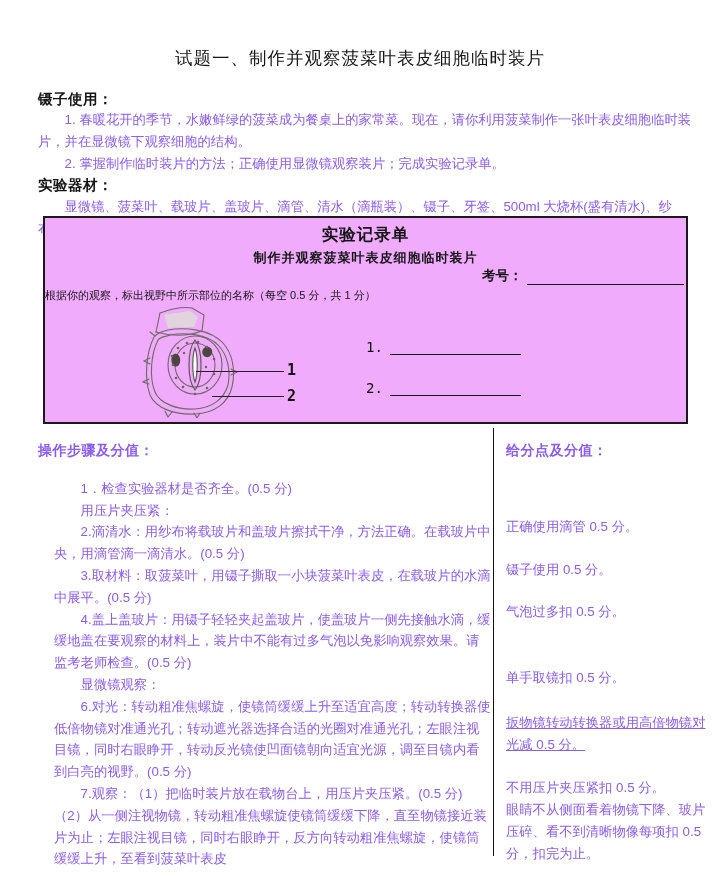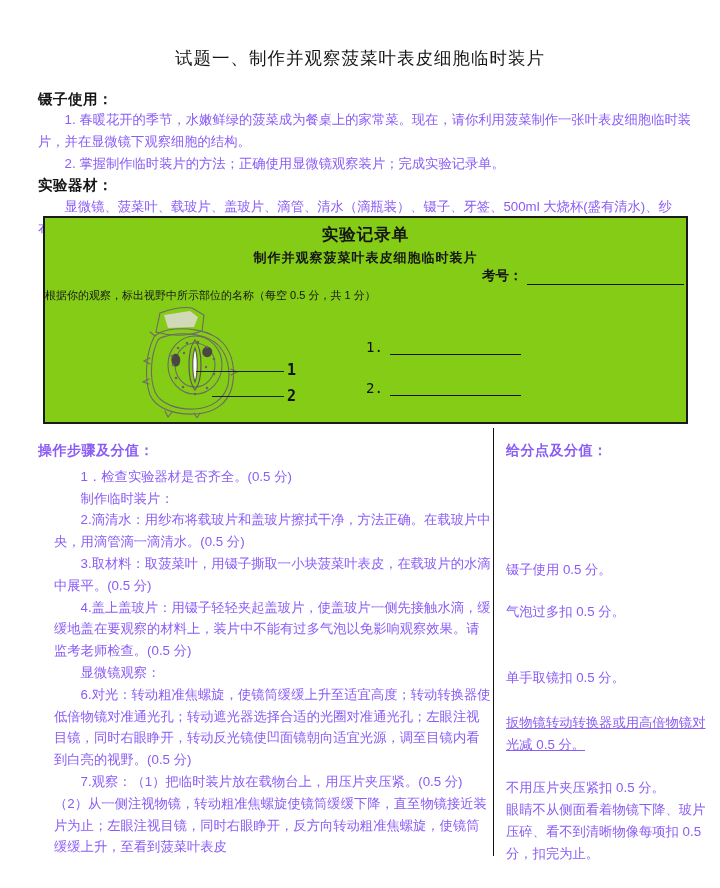--- a/index.html
+++ b/index.html
@@ -44,21 +44,21 @@
     position: absolute;
     top: 196px; left: 38px; width: 654px;
     text-indent: 2em;
   }
   
   .record-box {
     position: absolute;
     left: 43px; top: 216px;
     width: 645px; height: 208px;
     border: 2px solid #1a1a1a;
-    background: #84cc16;
+    background: #f0abfc;
   }
   .rec-title {
     position: absolute;
     top: 6px; left: 0; width: 100%;
     text-align: center;
     font-size: 16.5px; font-weight: bold;
     letter-spacing: 1px;
   }
   .rec-subtitle {
     position: absolute;
@@ -116,21 +116,21 @@
     border-left: 1.6px solid #111;
   }
   .steps-col {
     position: absolute;
     left: 38px; top: 440px; width: 454px;
   }
   .steps-col .col-heading,
   .scoring-col .col-heading {
     font-size: 14px; font-weight: bold;
     letter-spacing: 0.5px;
-    margin-bottom: 4px;
+    margin-bottom: 16px;
   }
   .steps-col p { text-indent: 2em; margin-left: 16px; }
   .scoring-col {
     position: absolute;
     left: 506px; top: 440px; width: 202px; height: 430px;
   }
   .scoring-col p { position: absolute; left: 0; width: 202px; }
   .sc-0 { top: 76px; }
   .sc-1 { top: 119px; }
   .sc-2 { top: 161px; }
@@ -224,31 +224,32 @@
   <div class="answer-row ans-2">
     <span>2.</span>
     <span class="blank"></span>
   </div>
 
   <div class="col-divider"></div>
 
   <div class="steps-col body-text">
     <div class="col-heading">操作步骤及分值：</div>
     <p>1．检查实验器材是否齐全。(0.5 分)</p>
-    <p>制作临时装片：</p>
+    <p>用压片夹压紧：</p>
     <p>2.滴清水：用纱布将载玻片和盖玻片擦拭干净，方法正确。在载玻片中央，用滴管滴一滴清水。(0.5 分)</p>
     <p>3.取材料：取菠菜叶，用镊子撕取一小块菠菜叶表皮，在载玻片的水滴中展平。(0.5 分)</p>
     <p>4.盖上盖玻片：用镊子轻轻夹起盖玻片，使盖玻片一侧先接触水滴，缓缓地盖在要观察的材料上，装片中不能有过多气泡以免影响观察效果。请监考老师检查。(0.5 分)</p>
     <p>显微镜观察：</p>
     <p>6.对光：转动粗准焦螺旋，使镜筒缓缓上升至适宜高度；转动转换器使低倍物镜对准通光孔；转动遮光器选择合适的光圈对准通光孔；左眼注视目镜，同时右眼睁开，转动反光镜使凹面镜朝向适宜光源，调至目镜内看到白亮的视野。(0.5 分)</p>
     <p>7.观察：（1）把临时装片放在载物台上，用压片夹压紧。(0.5 分)（2）从一侧注视物镜，转动粗准焦螺旋使镜筒缓缓下降，直至物镜接近装片为止；左眼注视目镜，同时右眼睁开，反方向转动粗准焦螺旋，使镜筒缓缓上升，至看到菠菜叶表皮</p>
   </div>
 
   <div class="scoring-col body-text">
     <div class="col-heading">给分点及分值：</div>
+    <p class="sc-0">正确使用滴管 0.5 分。</p>
     <p class="sc-1">镊子使用 0.5 分。</p>
     <p class="sc-2">气泡过多扣 0.5 分。</p>
     <p class="sc-3">单手取镜扣 0.5 分。</p>
     <p class="sc-4">扳物镜转动转换器或用高倍物镜对光减 0.5 分。</p>
     <p class="sc-5">不用压片夹压紧扣 0.5 分。</p>
     <p class="sc-6">眼睛不从侧面看着物镜下降、玻片压碎、看不到清晰物像每项扣 0.5 分，扣完为止。</p>
   </div>
 
 </div>
 

